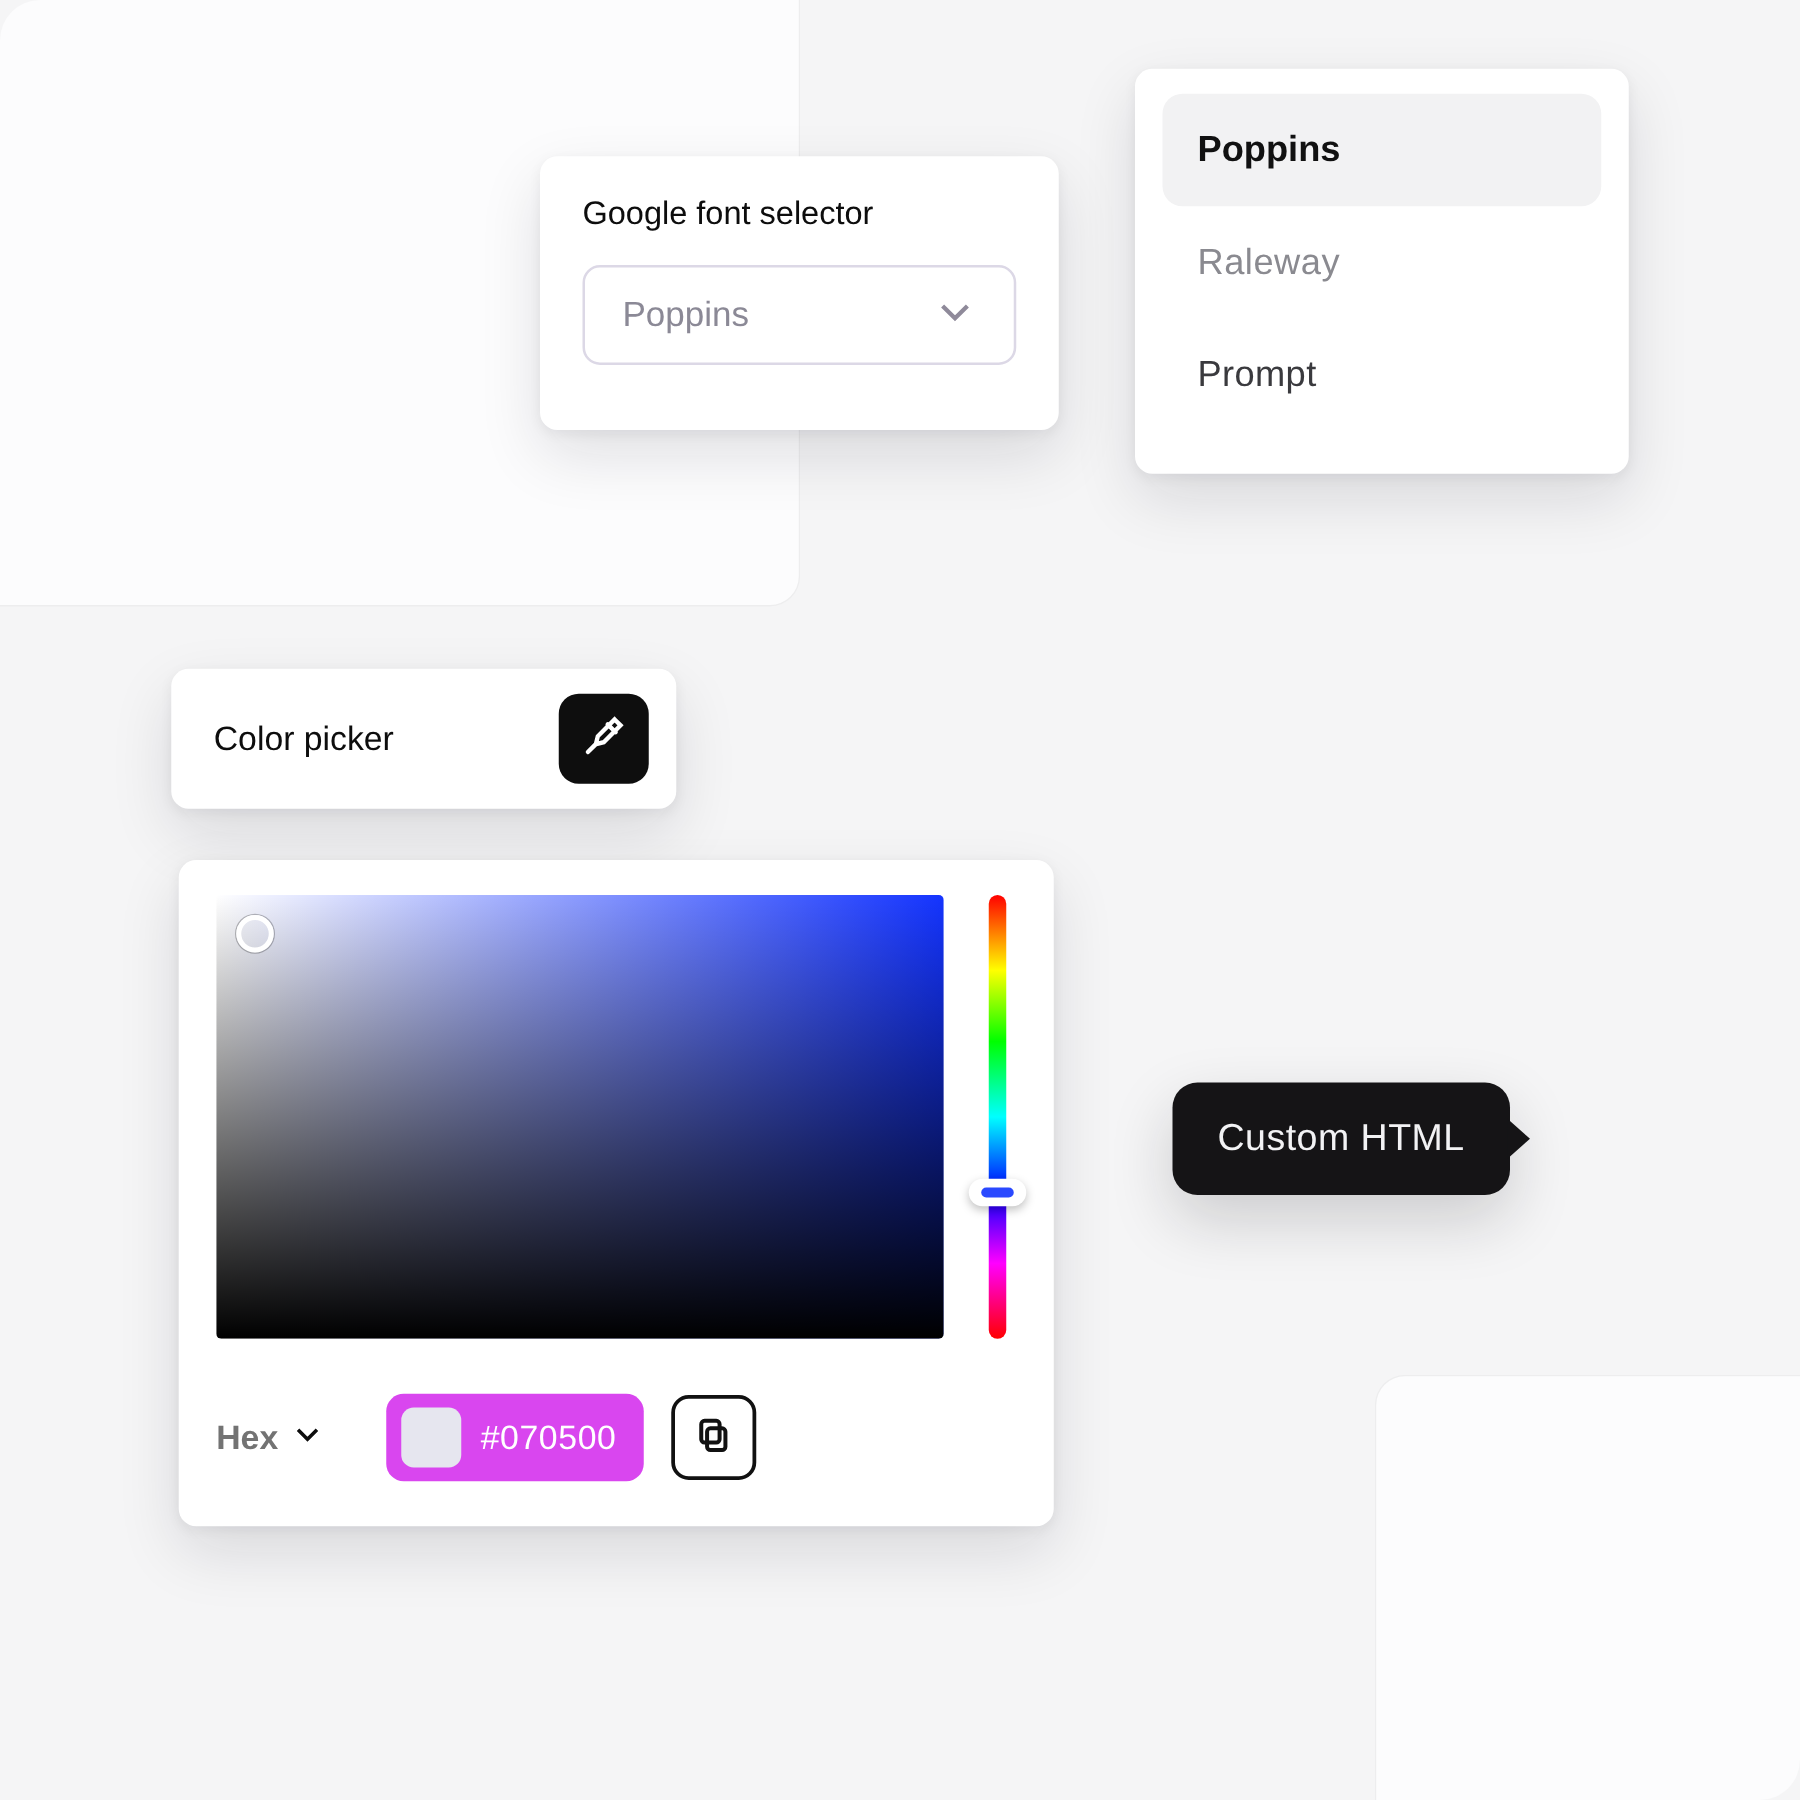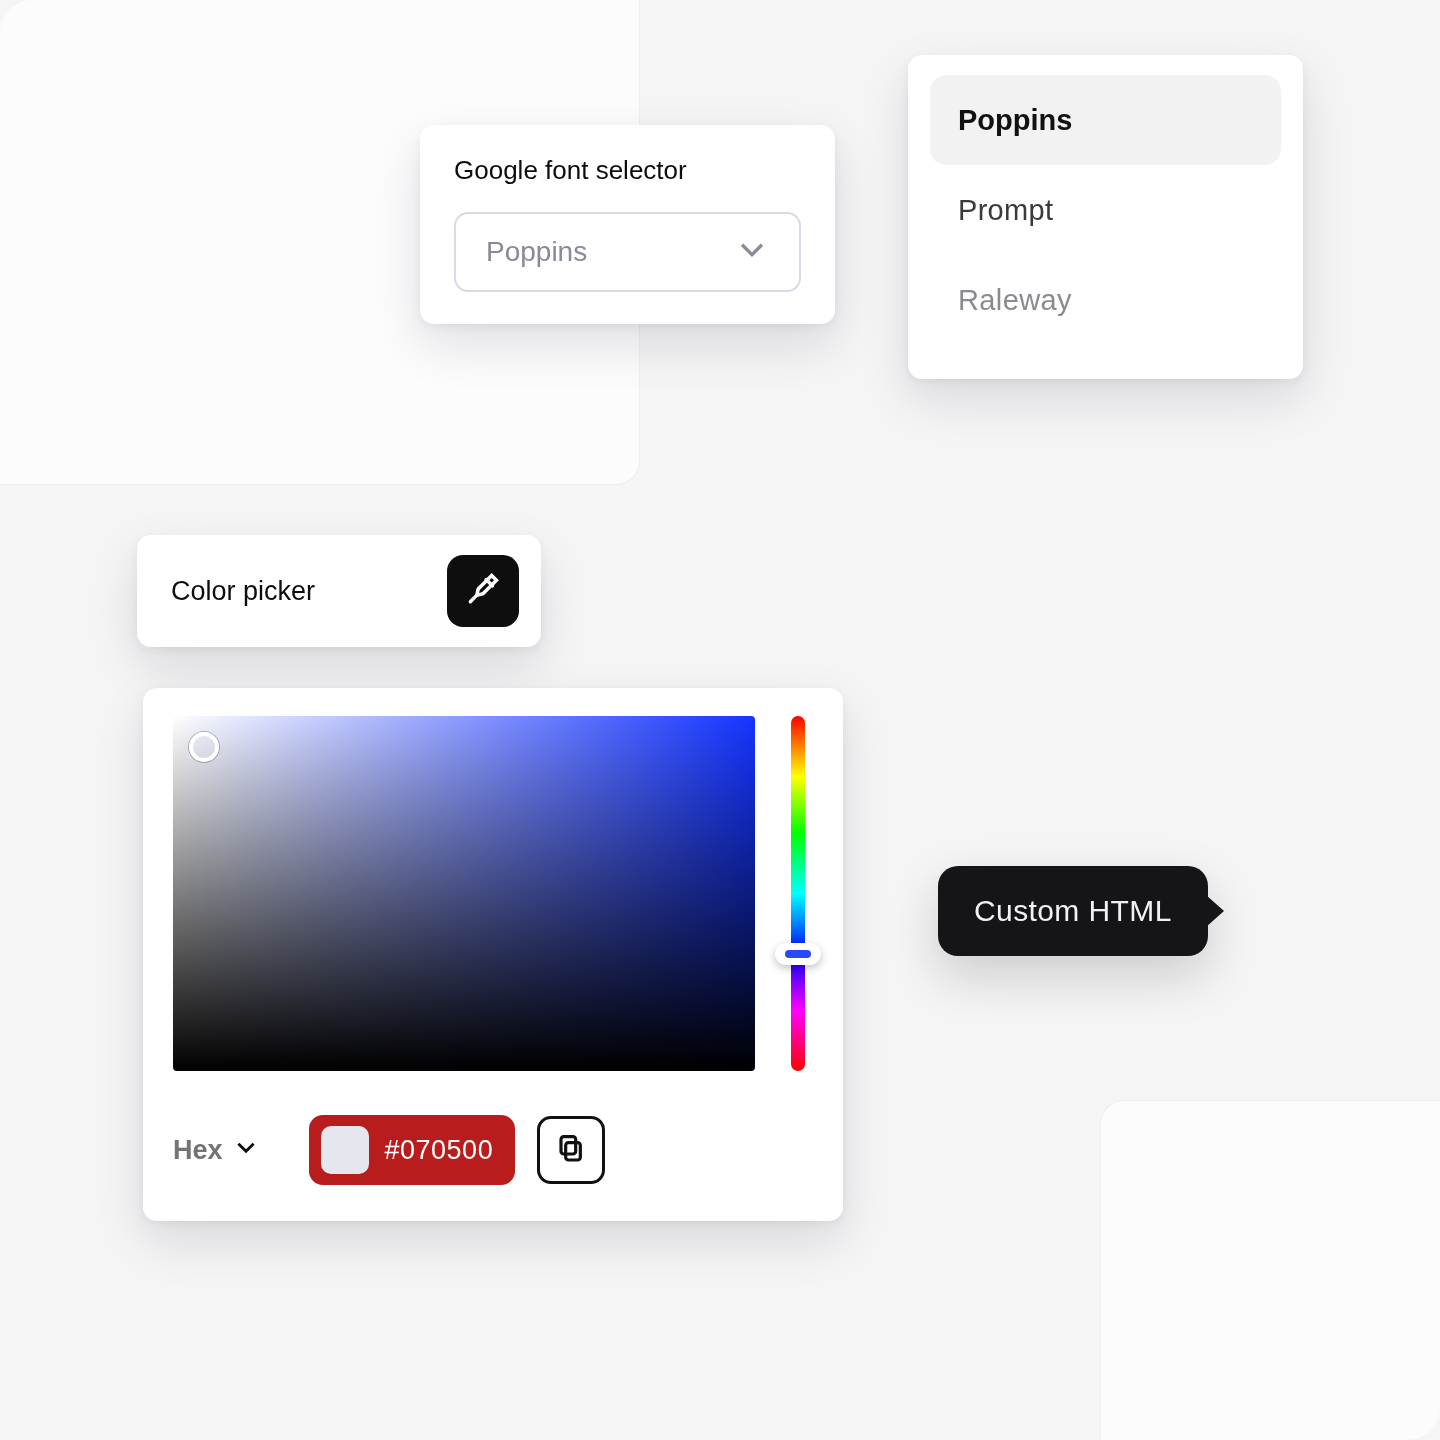--- a/index.html
+++ b/index.html
@@ -22,21 +22,21 @@
   #ghost-br { right: -180px; bottom: -180px; width: 520px; height: 520px; }
 
   .card {
     position: absolute;
     background: #fff;
     border-radius: 14px;
     box-shadow: 0 20px 50px rgba(20,20,30,.12), 0 3px 10px rgba(20,20,30,.06);
   }
 
   
-  #font-selector-card { left: 420px; top: 125px; width: 415px; padding: 30px 34px 32px; }
+  #font-selector-card { left: 432px; top: 125px; width: 415px; padding: 30px 34px 52px; }
   #font-selector-card .title { font-size: 26px; font-weight: 500; color:#0d0d0d; margin-bottom: 26px; }
   .select {
     display:flex; align-items:center; justify-content:space-between;
     height: 80px; padding: 0 30px;
     border: 2px solid #dcd8e6; border-radius: 14px;
     color:#8b8996; font-size: 28px; font-weight: 400;
     cursor:pointer;
   }
   .chev svg { width: 34px; height: 34px; stroke:#8f8a9a; stroke-width:2.4; fill:none; }
 
@@ -89,21 +89,21 @@
     display:flex; align-items:center; justify-content:center;
   }
   .hue-handle::after { content:""; width: 26px; height: 8px; border-radius:4px; background:#2a49ff; }
 
   .cp-row2 { display:flex; align-items:center; gap: 22px; margin-top: 44px; }
   .mode { display:flex; align-items:center; gap: 10px; font-size: 27px; font-weight:700; color:#737373; cursor:pointer; }
   .mode svg { width:26px; height:26px; stroke:#0d0d0d; stroke-width:2.6; fill:none; }
 
   .hex-pill {
     display:flex; align-items:center; gap: 16px;
-    background:#b91c1c; color:#fff; border-radius: 14px;
+    background:#d946ef; color:#fff; border-radius: 14px;
     padding: 10px 22px 10px 12px; height: 70px;
     margin-left: 28px;
   }
   .swatch { width: 48px; height: 48px; border-radius: 10px; background:#e6e6ef; }
   .hex-pill .val { font-size: 27px; letter-spacing:.5px; }
 
   .copy-btn {
     width: 68px; height: 68px; border-radius: 14px; border:3px solid #111;
     background:#fff; display:flex; align-items:center; justify-content:center; cursor:pointer;
   }
@@ -136,25 +136,25 @@
           <polyline points="5 9 12 16 19 9"></polyline>
         </svg>
     </span>
   </div>
 </div>
 
 <div id="font-options" class="card">
   <div class="opt selected">
     <span>Poppins</span>
   </div>
+  <div class="opt dim2">
+    <span>Raleway</span>
+  </div>
   <div class="opt dim1">
     <span>Prompt</span>
-  </div>
-  <div class="opt dim2">
-    <span>Raleway</span>
   </div>
 </div>
 
 <div id="cp-label" class="card">
   <span class="t">Color picker</span>
   <div class="eyedrop-btn">
     <span>
       <svg viewBox="0 0 24 24">
         <path d="M17.5 3.5 L20.5 6.5 L12 15 L8 16 L9 12 Z"></path>
         <path d="M14 6 L18 10" stroke-linecap="round"></path>

